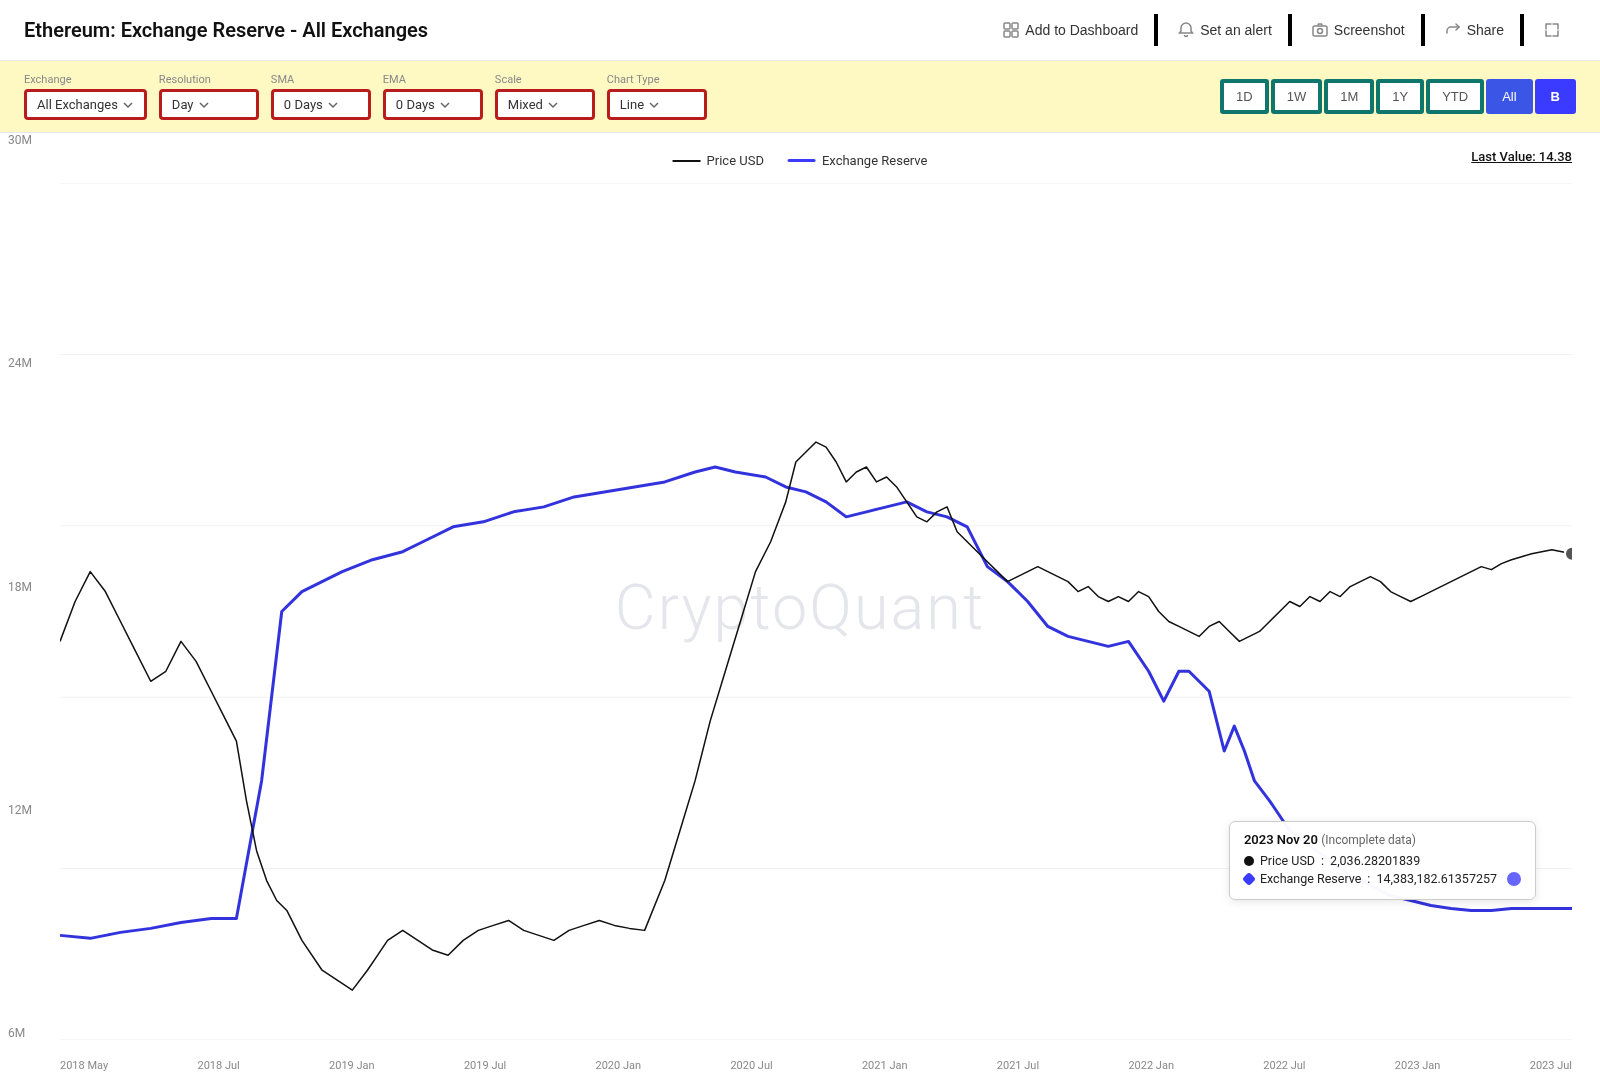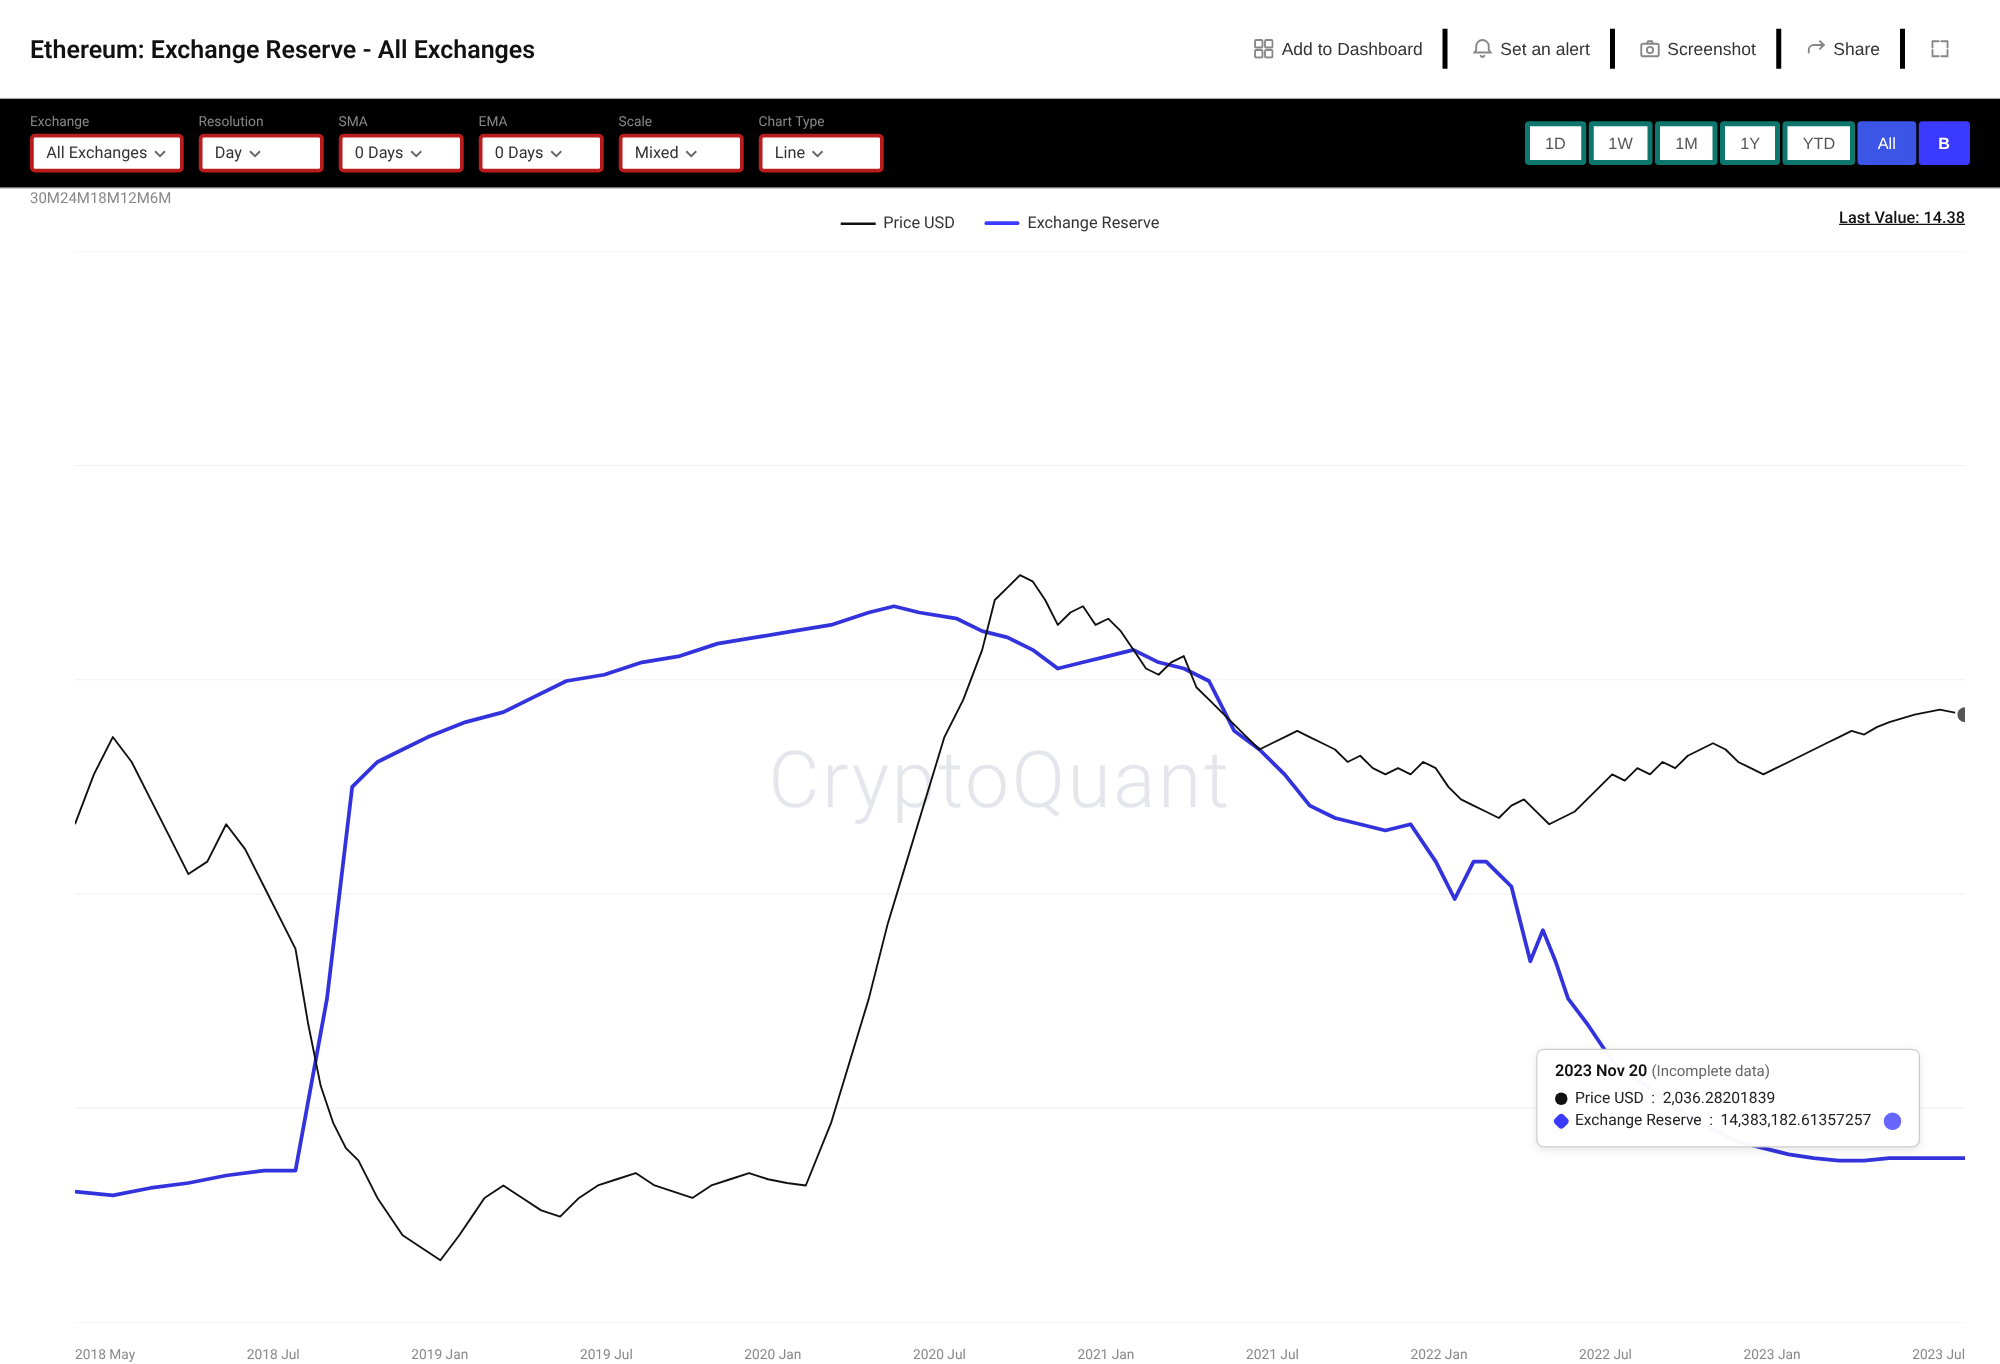--- a/index.html
+++ b/index.html
@@ -10,21 +10,21 @@
       width: 1600px;
       min-height: 1091px;
       overflow: hidden;
     }
     .header {
       display: flex;
       align-items: center;
       justify-content: space-between;
       padding: 16px 24px;
       border-bottom: 1px solid #e8e8e8;
-      height: 79px;
+      height: 61px;
     }
     .header-title {
       font-size: 20px;
       font-weight: 600;
       color: #111;
     }
     .header-actions {
       display: flex;
       align-items: center;
       gap: 4px;
@@ -42,21 +42,21 @@
       border-right: 4px solid #000000;
     }
     .header-btn:last-child { border-right: none; }
     .header-btn svg { opacity: 0.7; }
     .toolbar {
       display: flex;
       align-items: center;
       justify-content: space-between;
       padding: 12px 24px;
       border-bottom: 1px solid #e8e8e8;
-      background: #000000;
+      background: #fef9c3;
     }
     .toolbar-left {
       display: flex;
       align-items: center;
       gap: 12px;
     }
     .filter-group {
       display: flex;
       flex-direction: column;
     }
@@ -148,25 +148,25 @@
       transform: translate(-50%, -50%);
       font-size: 63px;
       font-weight: 300;
       color: rgba(180,180,200,0.35);
       pointer-events: none;
       white-space: nowrap;
       letter-spacing: 2px;
     }
     .y-axis-labels {
       position: absolute;
-      left: 24px;
+      left: 8px;
       top: 0;
       bottom: 40px;
       display: flex;
-      flex-direction: row;
+      flex-direction: column;
       justify-content: space-between;
       pointer-events: none;
     }
     .y-label {
       font-size: 12px;
       color: #888;
     }
     .x-axis-labels {
       position: absolute;
       bottom: 8px;

